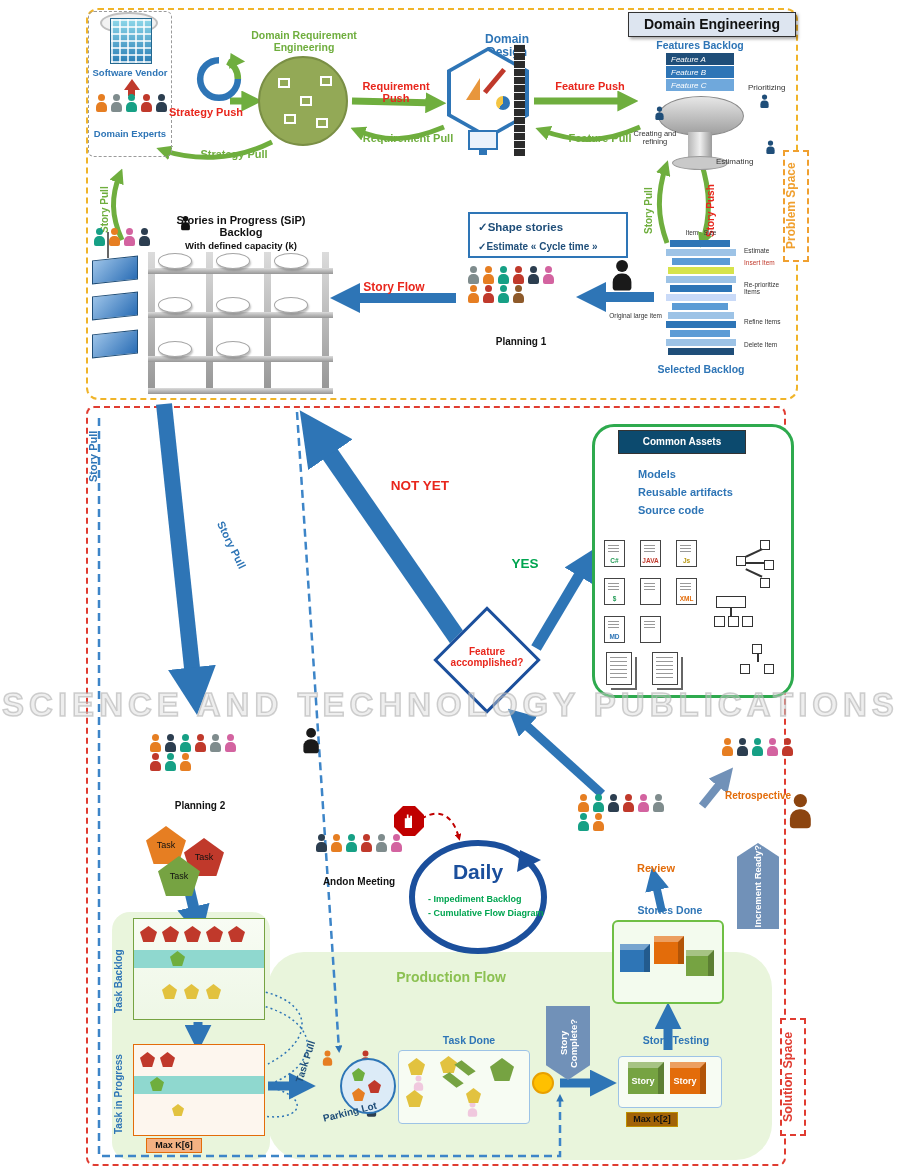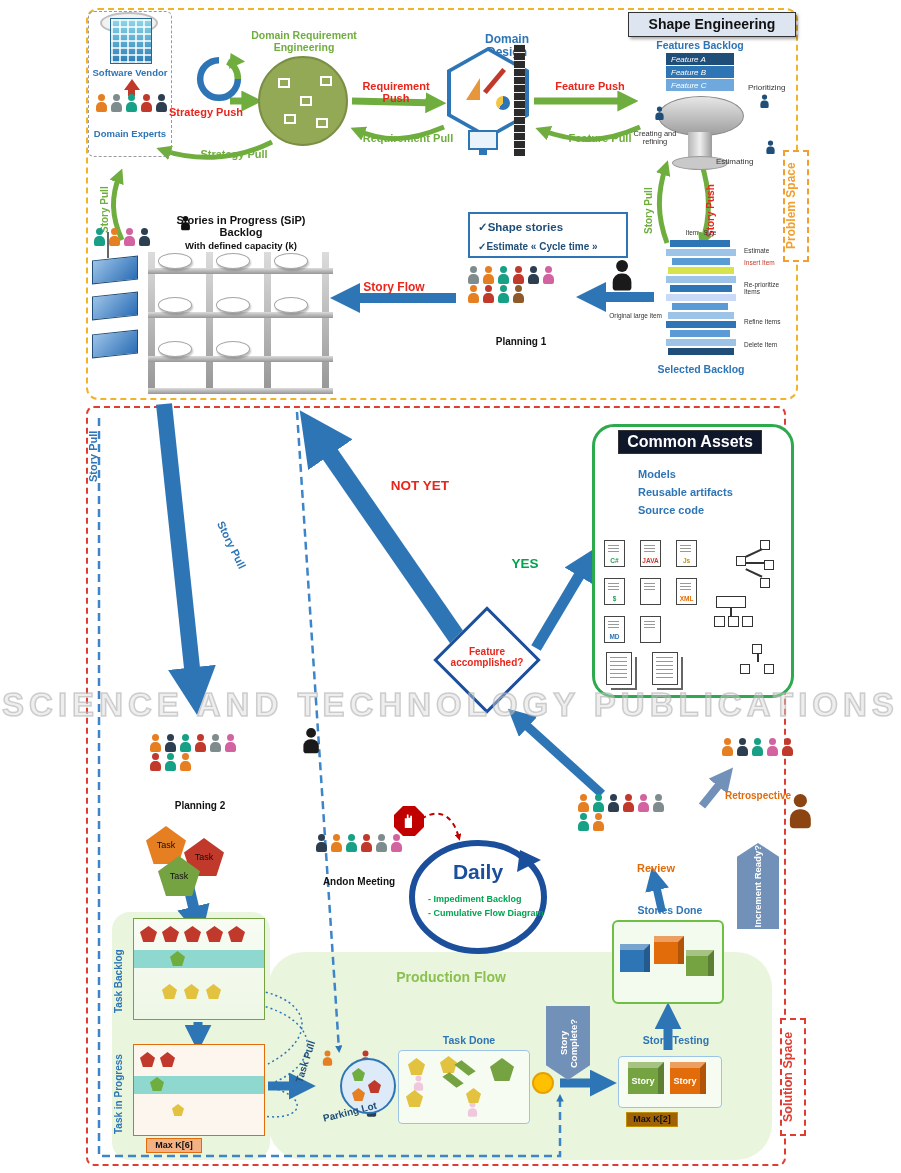--- a/index.html
+++ b/index.html
@@ -81,21 +81,21 @@
     <ellipse cx="478" cy="897" rx="66" ry="54" stroke="#1b4f9c" stroke-width="6" fill="none"></ellipse>
     <polygon points="520,850 541,860 517,872" fill="#1b4f9c"></polygon>
     <path d="M99,418 L99,1156 L560,1156 L560,1097" stroke="#3d85c8" stroke-width="2.5" stroke-dasharray="8,5" fill="none" marker-end="url(#mB)"></path>
     <path d="M297,412 L339,1050" stroke="#3d85c8" stroke-width="2.5" stroke-dasharray="8,5" fill="none" marker-end="url(#mB)"></path>
     <path d="M256,990 C312,1000 318,1038 268,1064" stroke="#2e75b6" stroke-width="1.5" stroke-dasharray="2,3" fill="none"></path>
     <path d="M256,1004 C322,1020 322,1064 270,1084" stroke="#2e75b6" stroke-width="1.5" stroke-dasharray="2,3" fill="none"></path>
     <path d="M262,1116 C306,1122 308,1096 272,1088" stroke="#2e75b6" stroke-width="1.5" stroke-dasharray="2,3" fill="none"></path>
   </svg>
 
   
-  <div class="t b c" style="left:628px;top:12px;width:168px;height:25px;line-height:23px;background:#dde5f0;border:1px solid #333;box-shadow:2px 2px 3px rgba(0,0,0,.35);font-size:14px;color:#111;z-index:4">Shape Engineering</div>
+  <div class="t b c" style="left:628px;top:12px;width:168px;height:25px;line-height:23px;background:#dde5f0;border:1px solid #333;box-shadow:2px 2px 3px rgba(0,0,0,.35);font-size:14px;color:#111;z-index:4">Domain Engineering</div>
   <div class="vlab" style="left:783px;top:150px;width:26px;height:112px;border:2px dashed #f0a030;color:#f0a030;background:#fff;font-size:12px;z-index:4">Problem Space</div>
 
   
   <div class="abs" style="left:88px;top:11px;width:84px;height:146px;border:1.5px dashed #9a9a9a;border-radius:6px"></div>
   <div class="abs" style="left:100px;top:12px;width:58px;height:22px;border:2px solid #bfbfbf;border-radius:50%;background:#f2f2f2"></div>
   <div class="abs" style="left:110px;top:18px;width:42px;height:46px;background:repeating-linear-gradient(to right,rgba(255,255,255,.75) 0 2px,transparent 2px 8px),repeating-linear-gradient(to bottom,rgba(255,255,255,.75) 0 2px,transparent 2px 7px),linear-gradient(#8fd9ea,#2a7db5);border:1px solid #24688f"></div>
   <div class="t b c" style="left:90px;top:68px;width:80px;font-size:9.5px;color:#2e75b6">Software Vendor</div>
   <div class="abs" style="left:124px;top:79px;width:0;height:0;border-left:8px solid transparent;border-right:8px solid transparent;border-bottom:11px solid #c0392b"></div>
   <div class="abs" style="left:128px;top:90px;width:7px;height:6px;background:#c0392b"></div>
   <div class="pg" style="left:94px;top:94px;width:76px">
@@ -239,21 +239,21 @@
   <div class="vlab" style="left:780px;top:1018px;width:26px;height:118px;border:2px dashed #e03c31;color:#e03c31;background:#fff;font-size:12.5px;z-index:4">Solution Space</div>
   <div class="vlab" style="left:88px;top:424px;width:14px;height:64px;font-size:11px;color:#2e75b6">Story Pull</div>
   <div class="t b" style="left:200px;top:548px;width:72px;font-size:11px;color:#2e75b6;transform:rotate(64deg)">Story Pull</div>
   <div class="t b c" style="left:378px;top:478px;width:84px;font-size:13.5px;color:#e8261c">NOT YET</div>
   <div class="t b c" style="left:500px;top:556px;width:50px;font-size:13.5px;color:#00a550">YES</div>
   <div class="abs" style="left:449px;top:622px;width:76px;height:76px;border:3px solid #1b4f9c;background:#fff;transform:rotate(45deg);z-index:3"></div>
   <div class="t b c" style="left:437px;top:646px;width:100px;font-size:10px;color:#e8261c;z-index:4">Feature accomplished?</div>
 
   
   <div class="abs" style="left:592px;top:424px;width:202px;height:274px;border:3.5px solid #2eaa4e;border-radius:22px;background:#fff;z-index:3"></div>
-  <div class="t b c" style="left:618px;top:430px;width:144px;height:24px;line-height:22px;background:#0f172a;border:1.5px solid #333;color:#fff;font-size:16px;z-index:4">Common Assets</div>
+  <div class="t b c" style="left:618px;top:430px;width:128px;height:24px;line-height:22px;background:#0c4a6e;border:1.5px solid #333;color:#fff;font-size:10px;z-index:4">Common Assets</div>
   <div class="t b" style="left:638px;top:468px;width:130px;font-size:11px;color:#2e75b6;z-index:4">Models</div>
   <div class="t b" style="left:638px;top:486px;width:130px;font-size:11px;color:#2e75b6;z-index:4">Reusable artifacts</div>
   <div class="t b" style="left:638px;top:504px;width:130px;font-size:11px;color:#2e75b6;z-index:4">Source code</div>
   <div class="doc" style="left:604px;top:540px">
       <span style="color:#239b56">C#</span>
     </div>
   <div class="doc" style="left:640px;top:540px">
       <span style="color:#c0392b">JAVA</span>
     </div>
   <div class="doc" style="left:676px;top:540px">

